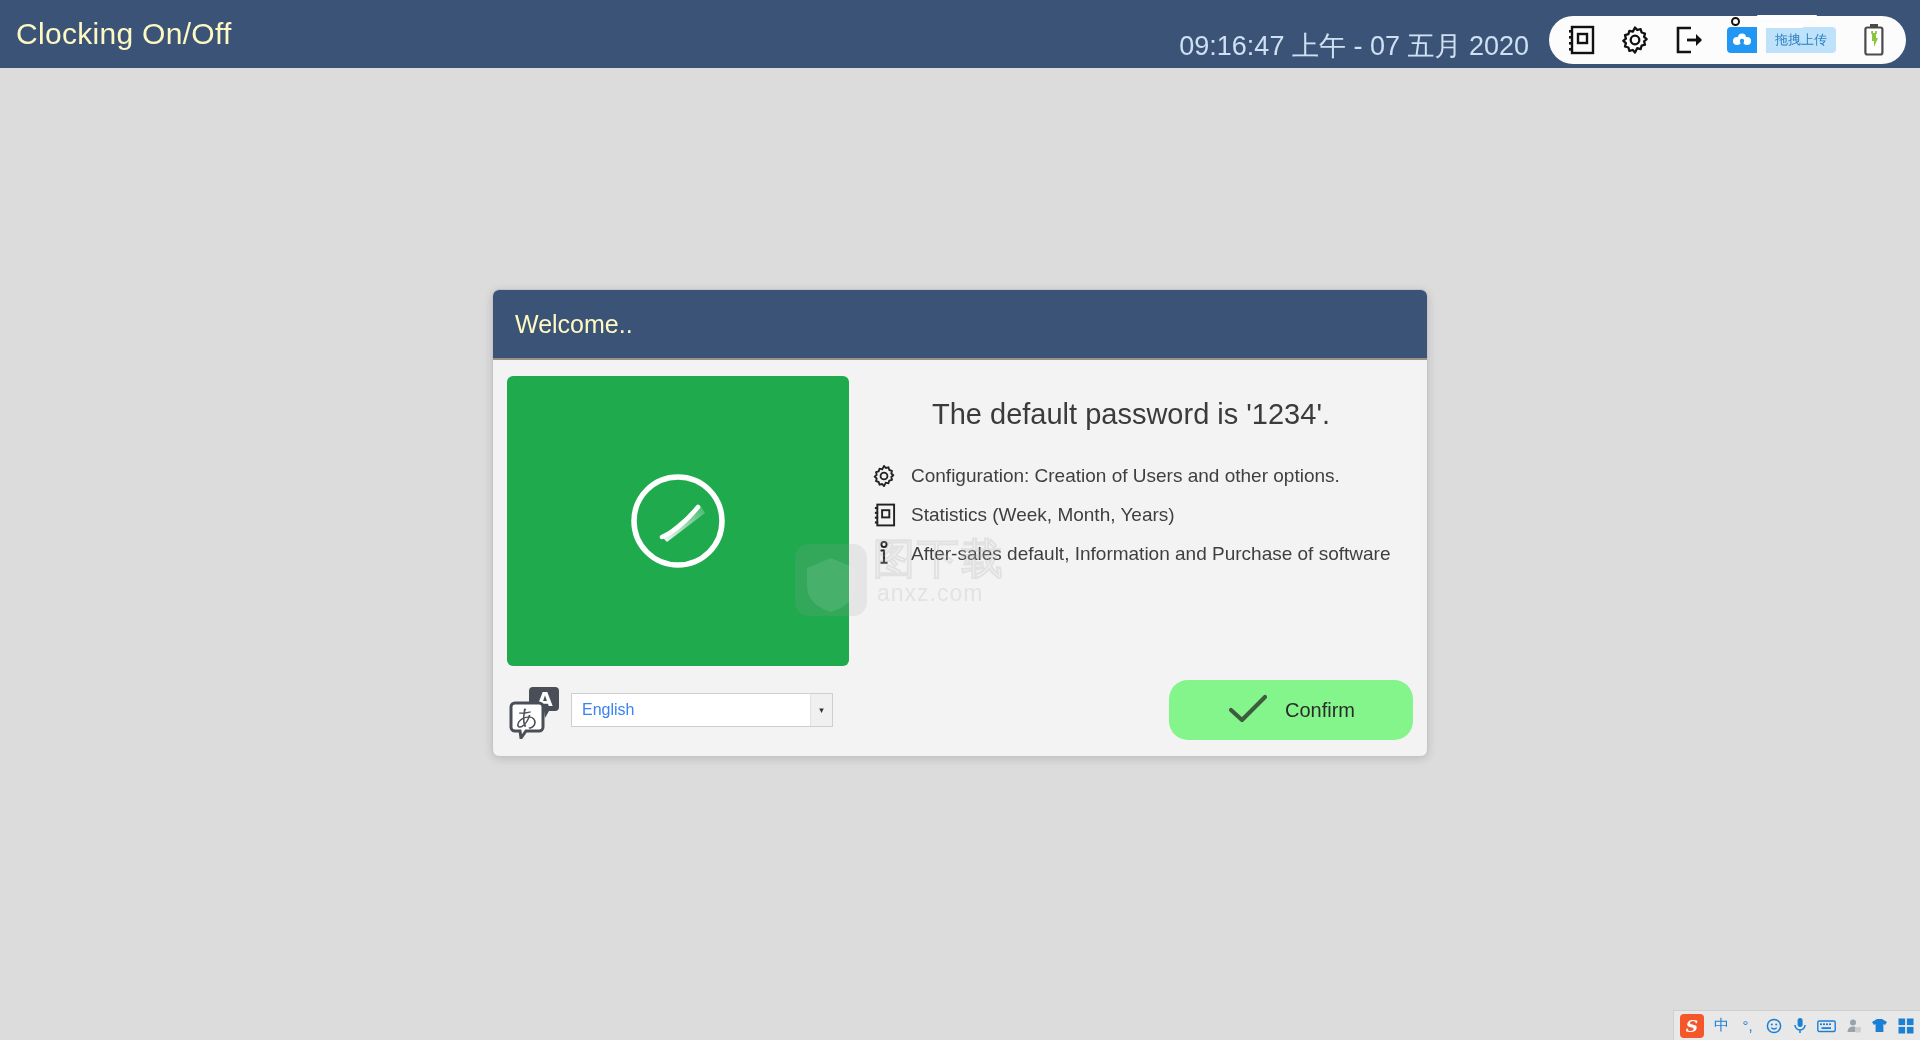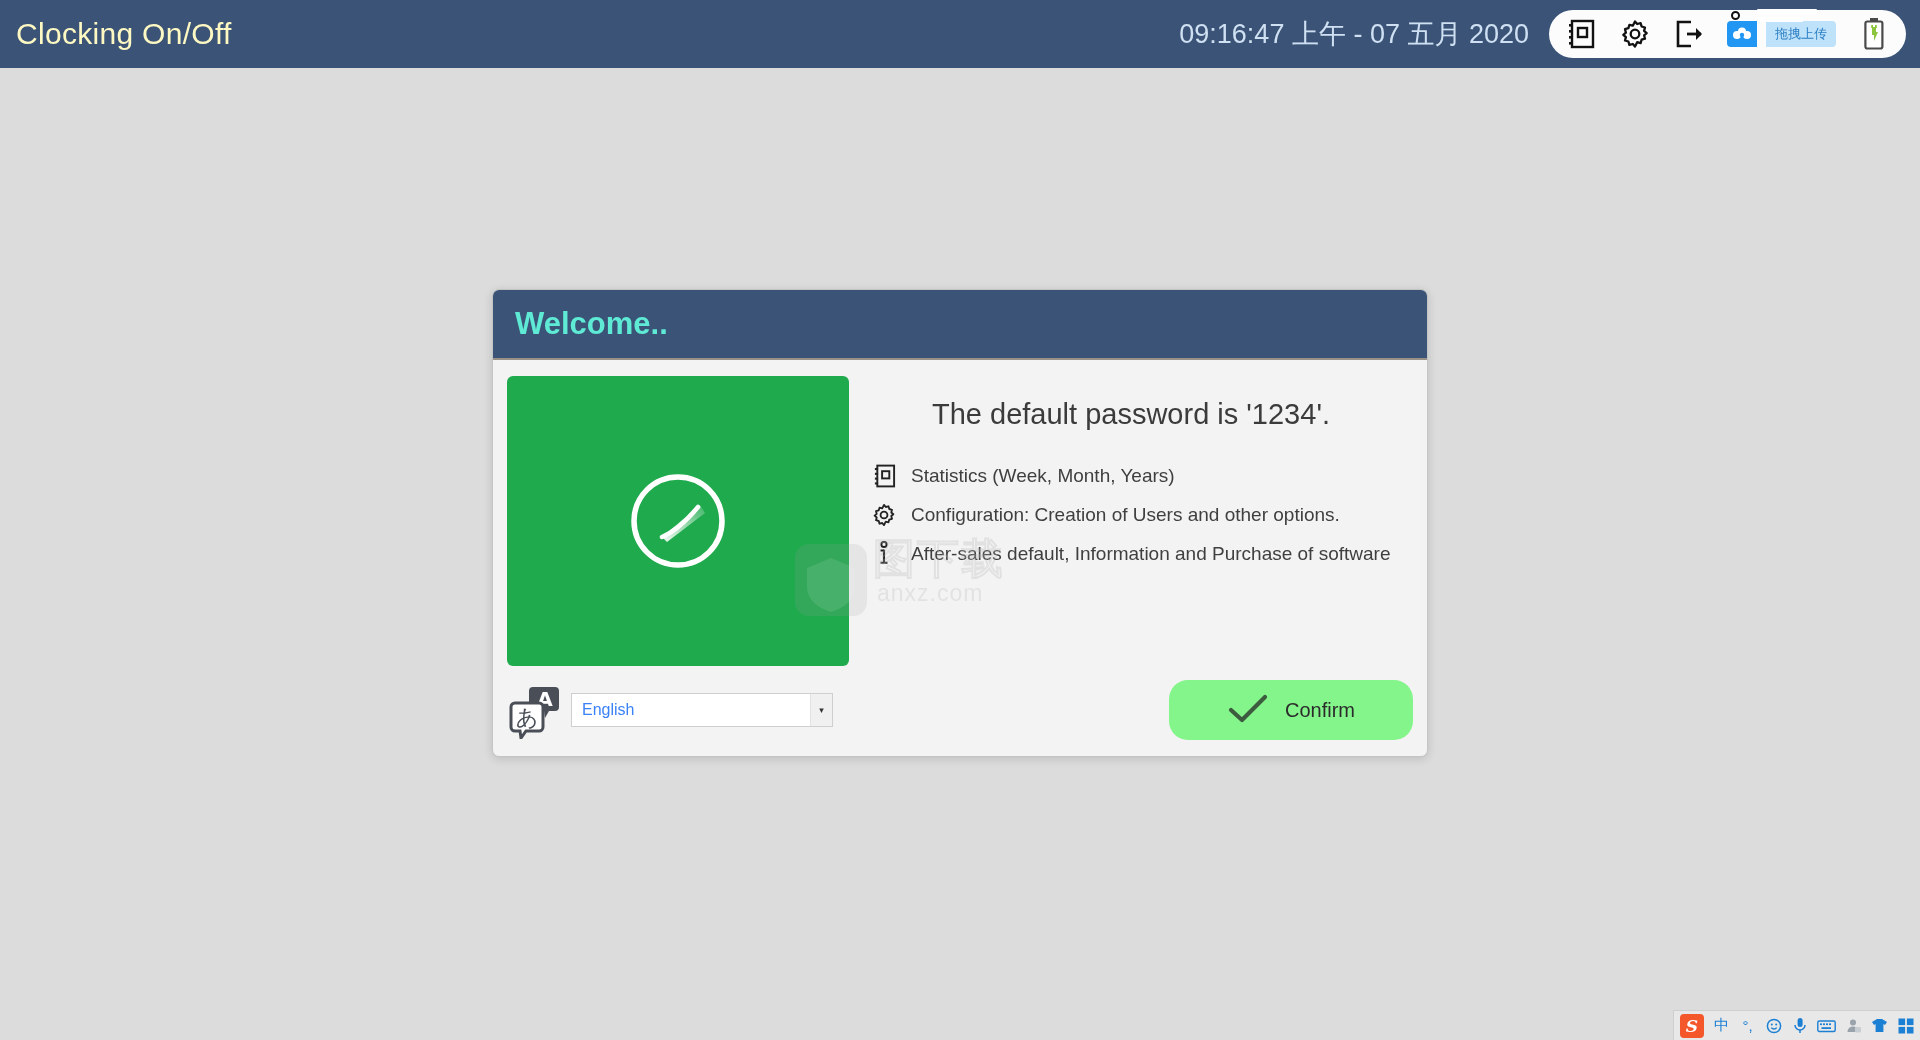--- a/index.html
+++ b/index.html
@@ -24,21 +24,21 @@
   .appbar-title {
     color: #fef9c3;
     font-size: 30px;
     font-weight: 300;
     letter-spacing: .3px;
     margin-left: 16px;
   }
   .appbar-right {
     margin-left: auto;
     display: flex;
-    align-items: center;
+    align-items: flex-end;
     height: 60px;
   }
   .clock-text {
     color: #cfe0f2;
     font-size: 27px;
     font-weight: 300;
     white-space: nowrap;
     margin-right: 20px;
   }
 
@@ -126,23 +126,23 @@
   }
   .dialog-titlebar {
     height: 70px;
     background: #3a5376;
     display: flex;
     align-items: center;
     padding-left: 22px;
     border-bottom: 2px solid #9a9289;
   }
   .dialog-title {
-    color: #5eead4;
-    font-size: 31px;
-    font-weight: 700;
+    color: #fef9c3;
+    font-size: 25px;
+    font-weight: 400;
   }
   .dialog-body {
     display: flex;
     padding: 16px 14px 14px 14px;
     position: relative;
   }
 
   
   .clock-panel {
     width: 342px;
@@ -395,42 +395,42 @@
             <path d="M36 68 C50 62 62 50 72 38" fill="none" stroke="#ffffff" stroke-width="4.5" stroke-linecap="round"></path>
           </svg>
         </div>
       </div>
 
       <div class="content">
         <div class="password-line">The default password is '1234'.</div>
 
         <div class="feature">
           <span class="feature-icon">
+            <svg width="24" height="24" viewBox="0 0 30 30">
+              <g fill="none" stroke="#222" stroke-width="2.3">
+                <circle cx="15" cy="15" r="4.3"></circle>
+                <path d="M15 2.4l2.2 2.6 3.4-.9 1.0 3.4 3.4 1.0-.9 3.4 2.6 2.2-2.6 2.2.9 3.4-3.4 1.0-1.0 3.4-3.4-.9L15 27.6l-2.2-2.6-3.4.9-1.0-3.4-3.4-1.0.9-3.4L3.3 15.8l2.6-2.2-.9-3.4 3.4-1.0 1.0-3.4 3.4.9z" stroke-linejoin="round"></path>
+              </g>
+            </svg>
+          </span>
+          <span class="feature-text">Configuration: Creation of Users and other options.</span>
+        </div>
+
+        <div class="feature">
+          <span class="feature-icon">
             <svg width="23" height="24" viewBox="0 0 28 30">
               <rect x="5" y="2" width="21" height="26" fill="none" stroke="#222" stroke-width="2.4"></rect>
               <rect x="11" y="9" width="9" height="9" fill="none" stroke="#222" stroke-width="2.4"></rect>
               <rect x="2" y="5" width="4" height="2.6" fill="#222"></rect>
               <rect x="2" y="11" width="4" height="2.6" fill="#222"></rect>
               <rect x="2" y="17" width="4" height="2.6" fill="#222"></rect>
               <rect x="2" y="23" width="4" height="2.6" fill="#222"></rect>
             </svg>
           </span>
           <span class="feature-text">Statistics (Week, Month, Years)</span>
-        </div>
-
-        <div class="feature">
-          <span class="feature-icon">
-            <svg width="24" height="24" viewBox="0 0 30 30">
-              <g fill="none" stroke="#222" stroke-width="2.3">
-                <circle cx="15" cy="15" r="4.3"></circle>
-                <path d="M15 2.4l2.2 2.6 3.4-.9 1.0 3.4 3.4 1.0-.9 3.4 2.6 2.2-2.6 2.2.9 3.4-3.4 1.0-1.0 3.4-3.4-.9L15 27.6l-2.2-2.6-3.4.9-1.0-3.4-3.4-1.0.9-3.4L3.3 15.8l2.6-2.2-.9-3.4 3.4-1.0 1.0-3.4 3.4.9z" stroke-linejoin="round"></path>
-              </g>
-            </svg>
-          </span>
-          <span class="feature-text">Configuration: Creation of Users and other options.</span>
         </div>
 
         <div class="feature">
           <span class="feature-icon">
             <svg width="16" height="26" viewBox="0 0 16 30">
               <circle cx="8" cy="4" r="3" fill="none" stroke="#222" stroke-width="2.2"></circle>
               <path d="M8 10v14" stroke="#222" stroke-width="2.4"></path>
               <path d="M4 11h4M4 25h8" stroke="#222" stroke-width="2.4"></path>
             </svg>
           </span>

